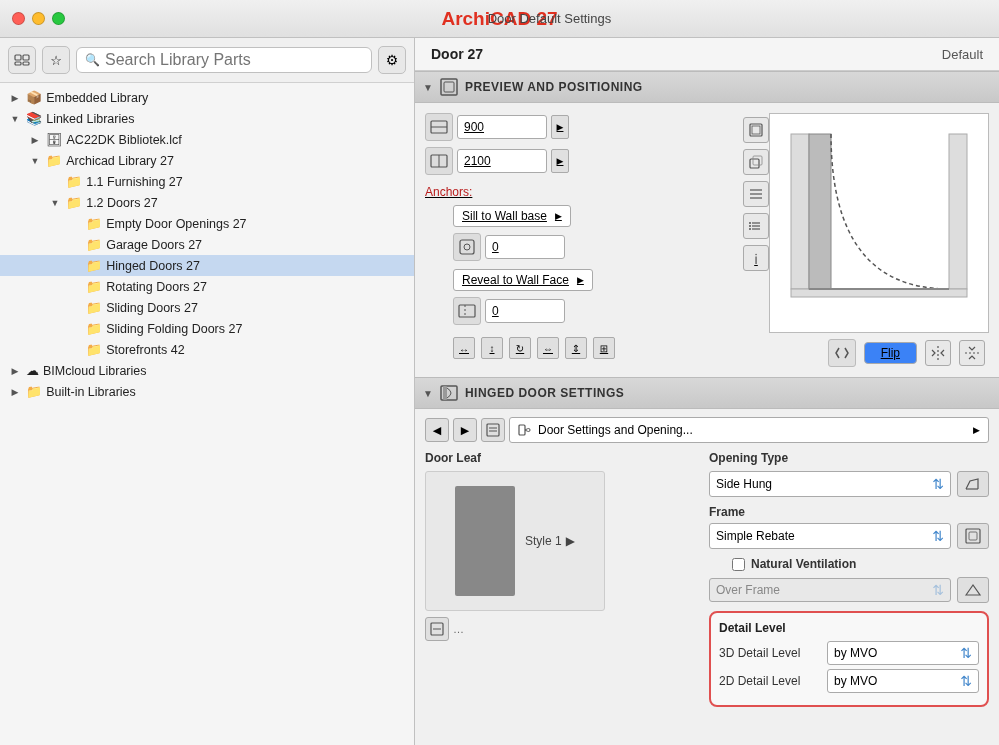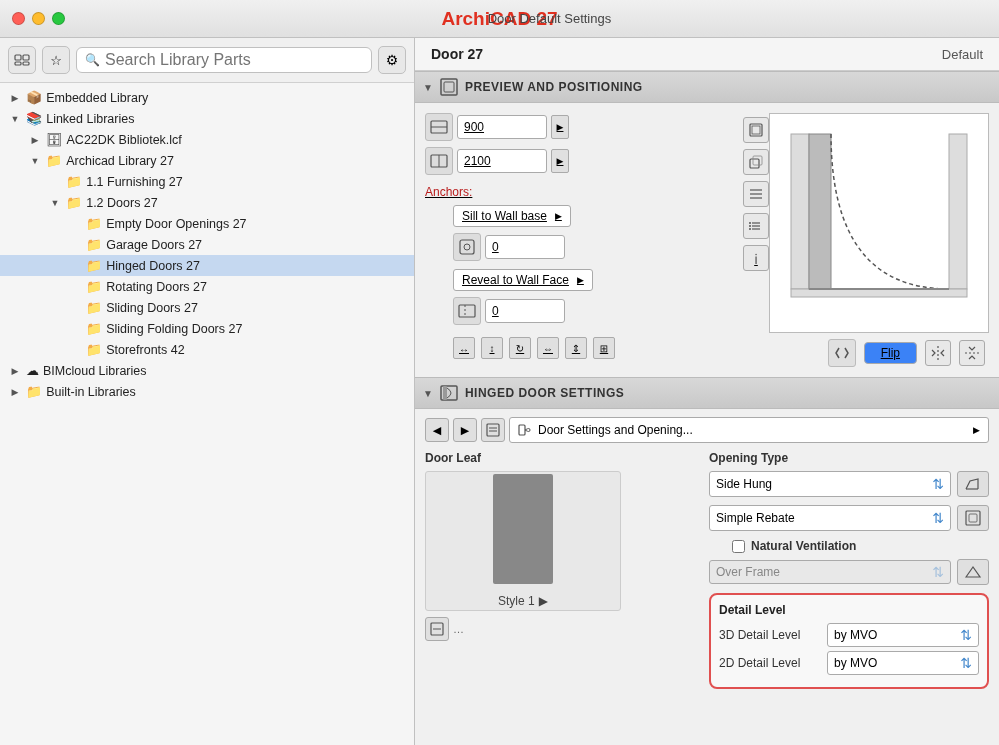--- a/index.html
+++ b/index.html
@@ -391,32 +391,31 @@
     }
 
     .section-title {
       font-size: 12px;
       font-weight: 600;
       color: #333;
       margin-bottom: 6px;
     }
 
     .door-leaf-preview {
-      width: 196px;
+      width: 180px;
       height: 140px;
       background: #e8e8e8;
       border: 1px solid #ccc;
       border-radius: 3px;
       display: flex;
       align-items: center;
       justify-content: center;
       gap: 10px;
       position: relative;
       margin-bottom: 6px;
-      flex-direction: column;
     }
 
     .door-leaf-inner {
       width: 60px;
       height: 110px;
       background: #888;
       border-radius: 2px;
     }
 
     .door-leaf-label {
@@ -923,20 +922,21 @@
               </div>
               <div class="sketch-icon">
                 <svg width="18" height="18" viewBox="0 0 18 18">
                   <path d="M2 14 L6 6 L14 4 L14 14" fill="none" stroke="#555" stroke-width="1.2"></path>
                   <line x1="2" y1="14" x2="14" y2="14" stroke="#555" stroke-width="1.2"></line>
                 </svg>
               </div>
             </div>
 
             <div class="frame-section">
+              <div class="section-title" style="margin-top: 8px; margin-bottom: 4px;">Frame</div>
               <div class="opening-row">
                 <div class="opening-dropdown">
                   <span>Simple Rebate</span>
                   <span class="blue-arrows">⇅</span>
                 </div>
                 <div class="sketch-icon">
                   <svg width="18" height="18" viewBox="0 0 18 18">
                     <rect x="2" y="2" width="14" height="14" rx="1" fill="none" stroke="#555" stroke-width="1.2"></rect>
                     <rect x="5" y="5" width="8" height="8" rx="1" fill="none" stroke="#555" stroke-width="0.8"></rect>
                   </svg>

